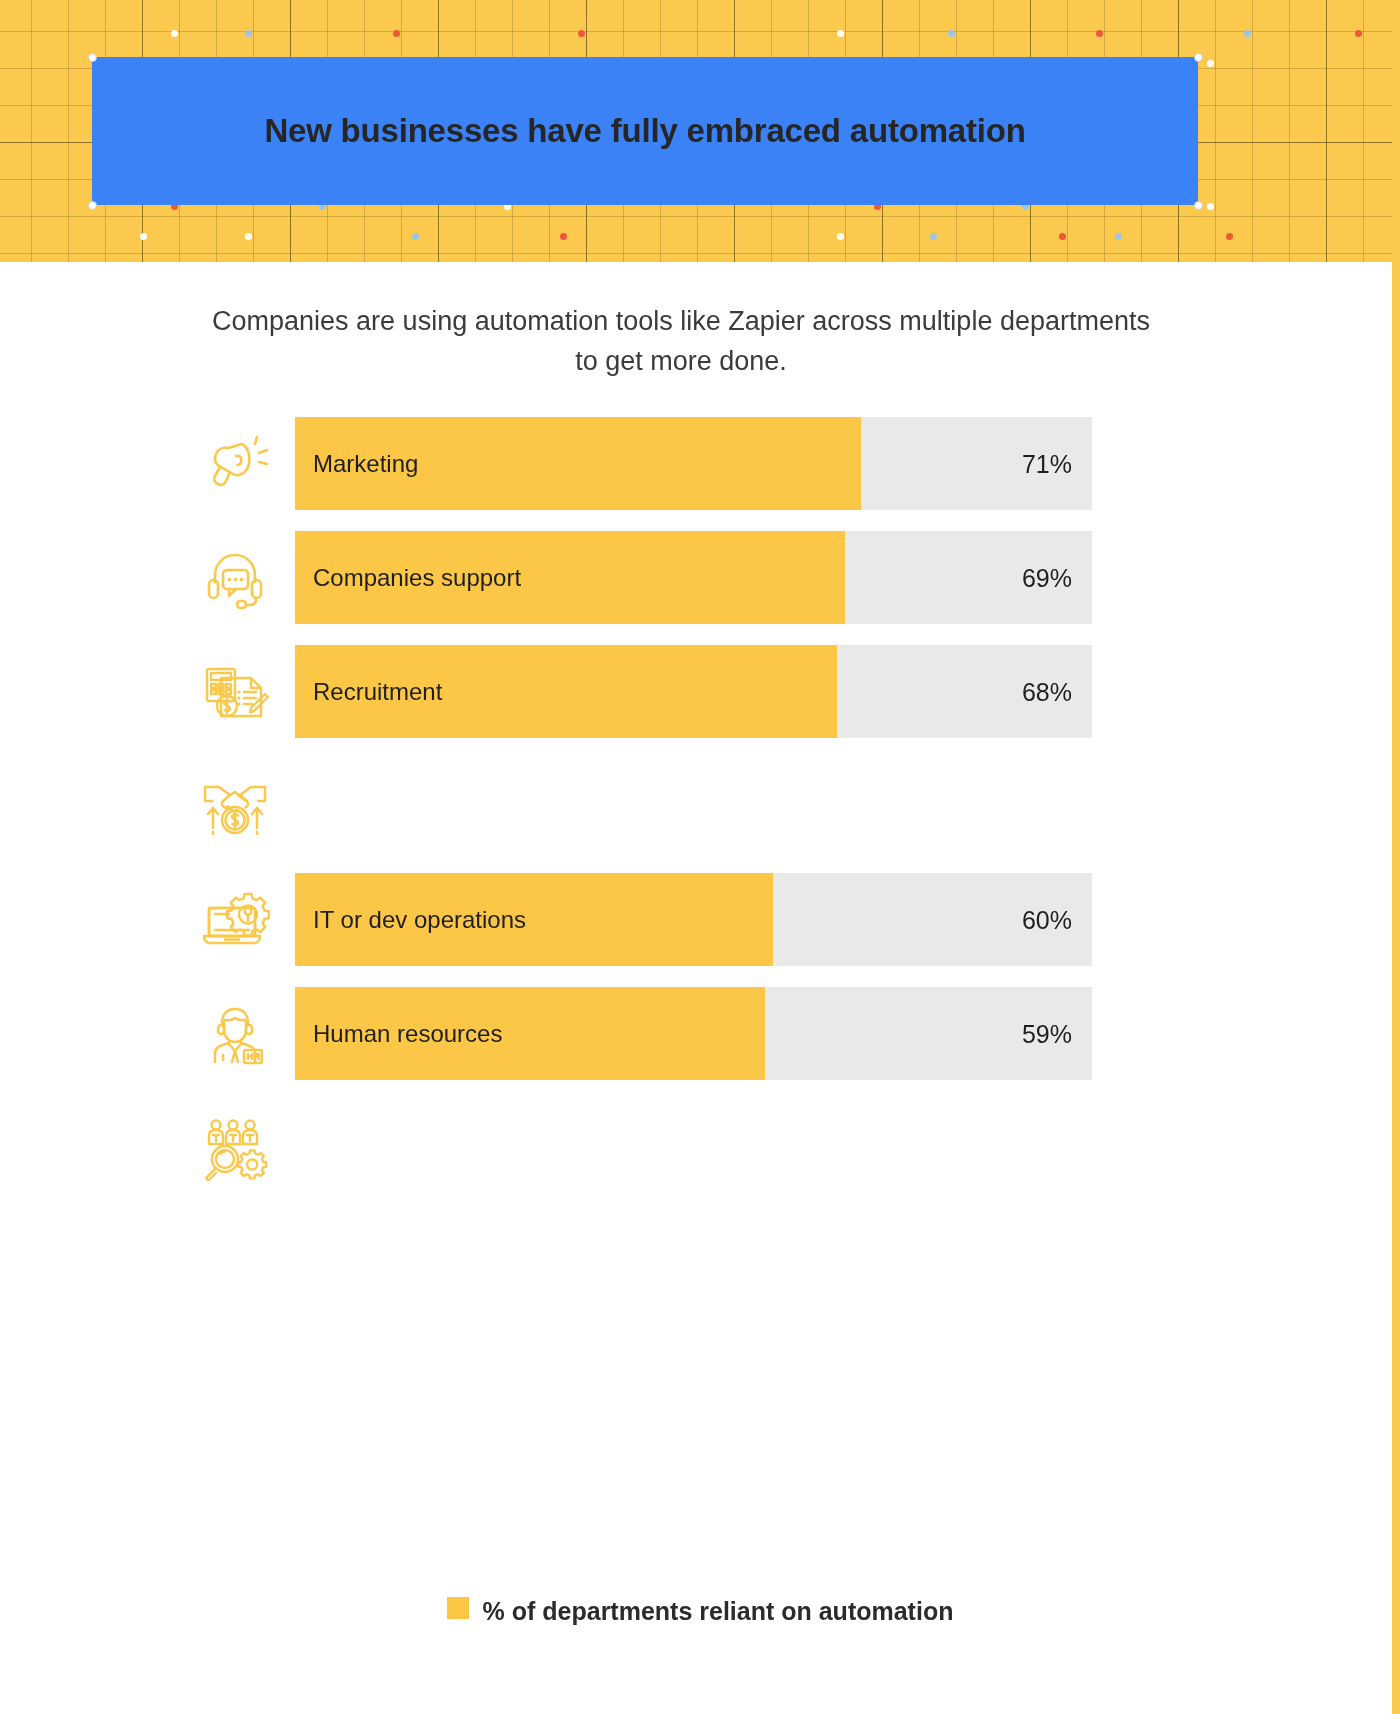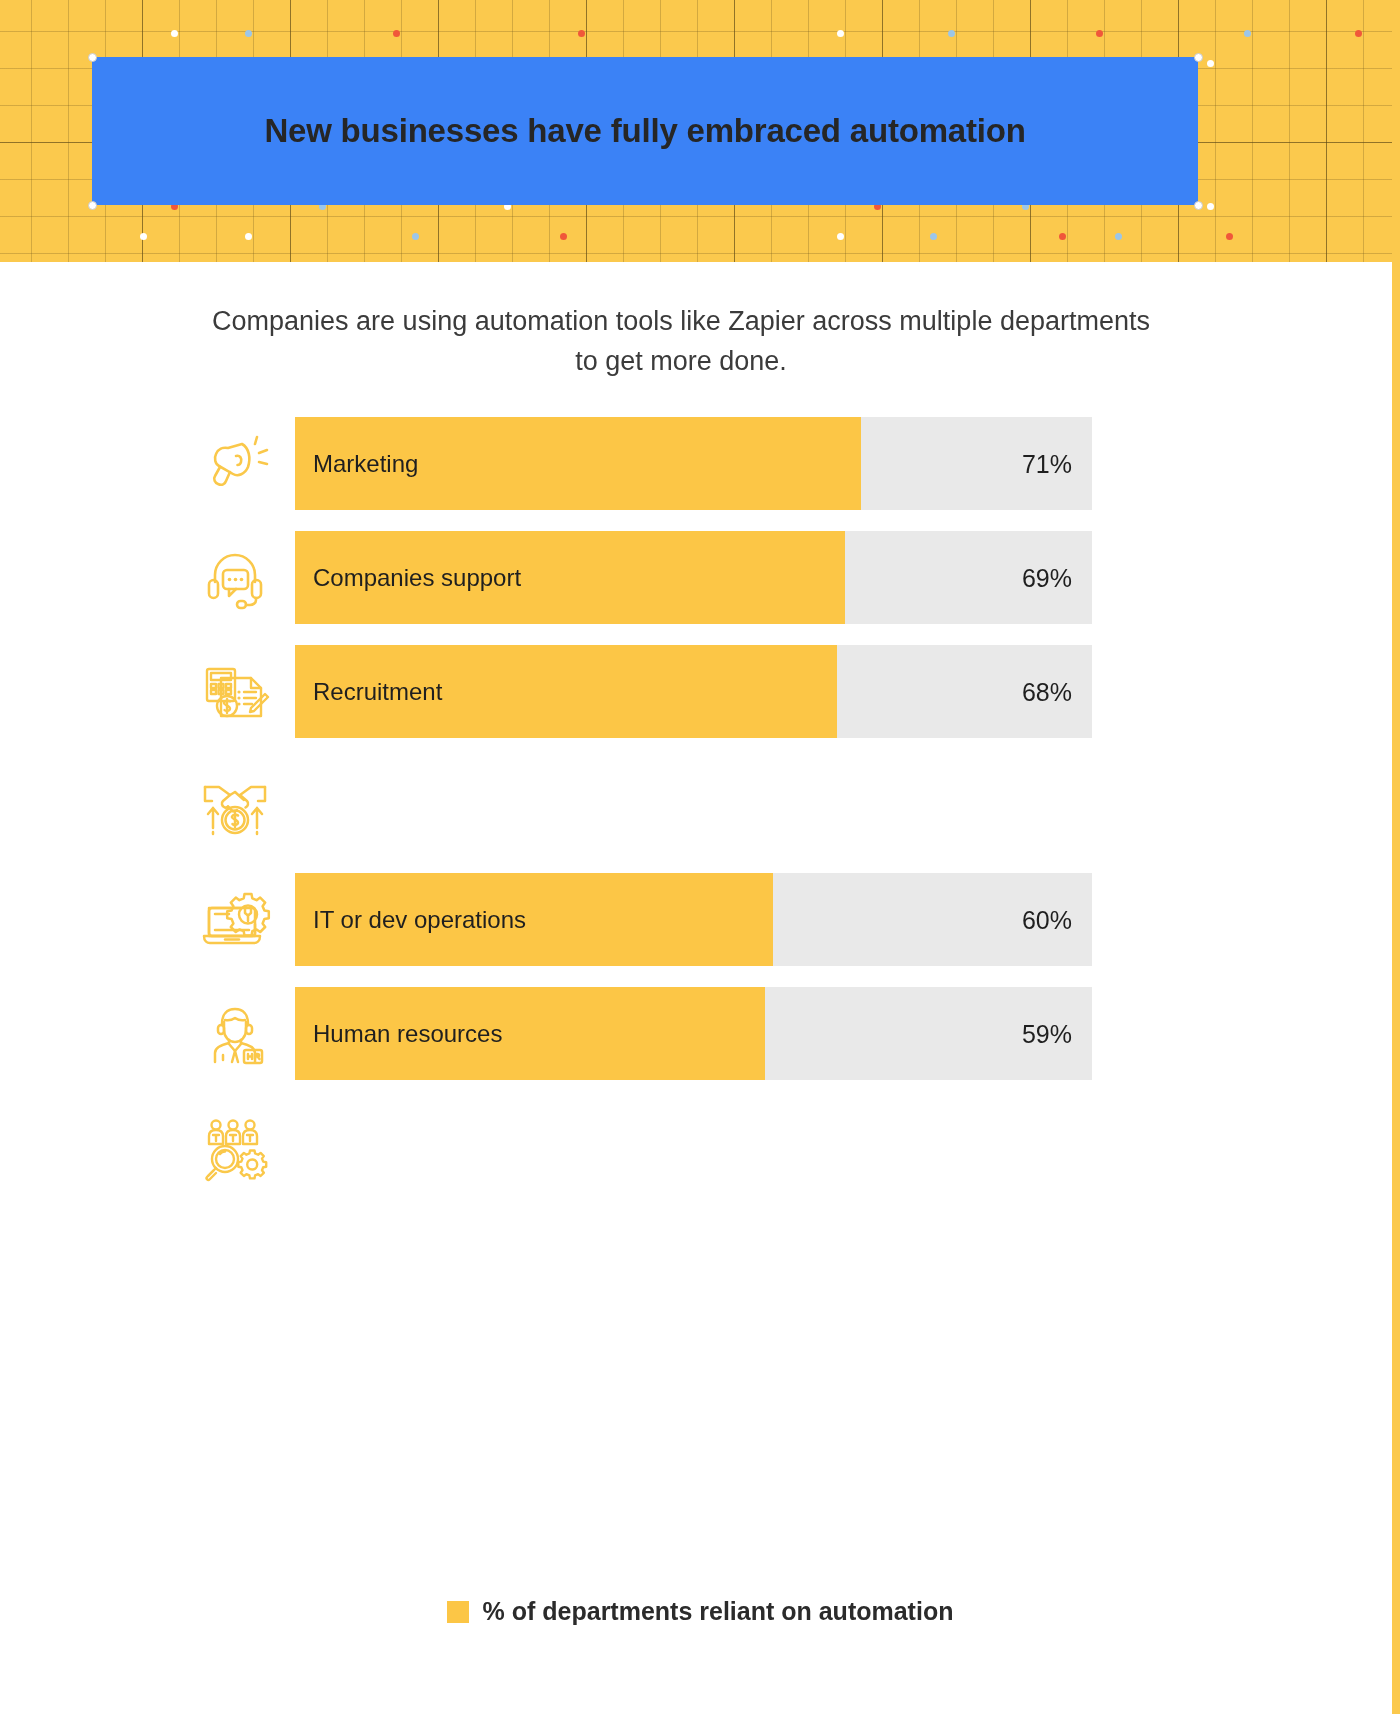--- a/index.html
+++ b/index.html
@@ -90,21 +90,21 @@
   }
   .pct {
     position:absolute; right:20px; top:50%;
     transform:translateY(-50%);
     font-size:25px; color:#1f1f1f; font-weight:400;
   }
 
   
   .legend {
     position:absolute; left:0; bottom:88px; width:1400px;
-    display:flex; align-items:center; justify-content:center; gap:14px;
+    display:flex; align-items:flex-start; justify-content:center; gap:14px;
   }
   .legend-swatch { width:22px; height:22px; background:#FCC646; }
   .legend-text { font-size:25px; font-weight:bold; color:#2b2b2b; }
 
   .edge-strip {
     position:absolute; right:0; top:0; width:8px; height:1714px;
     background:#FBC94D; z-index:9;
   }
 </style>
 </head>

